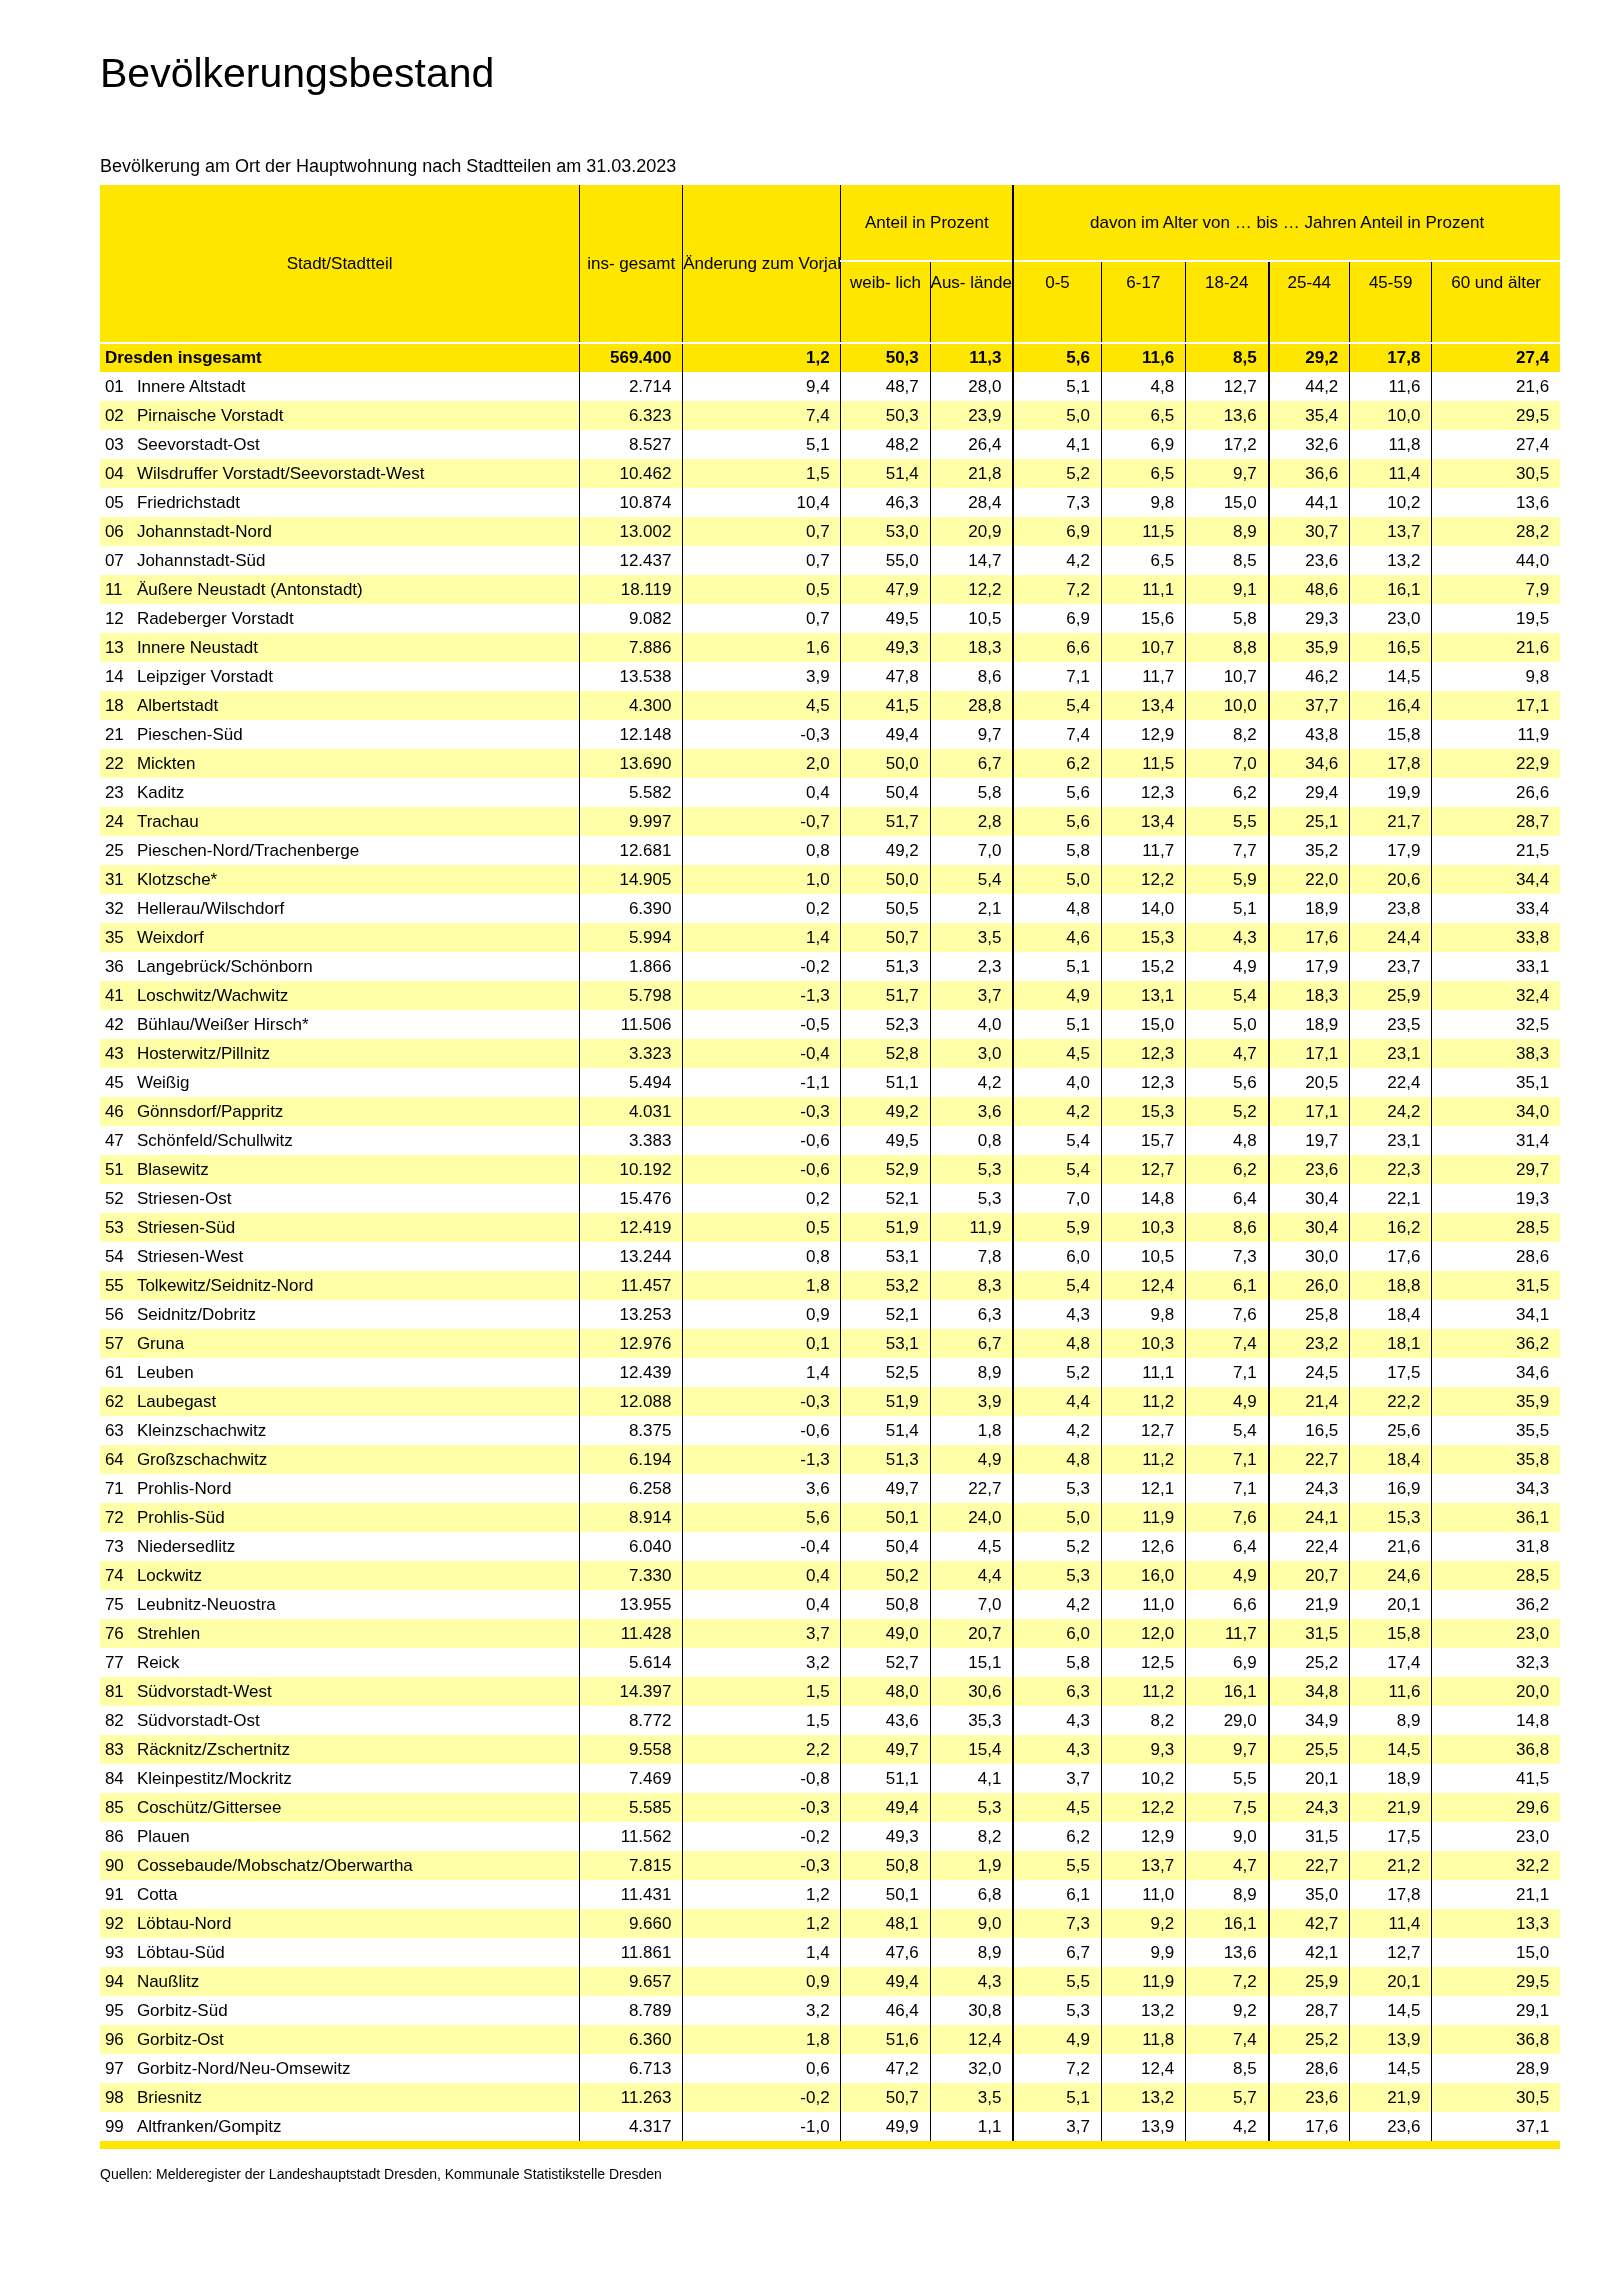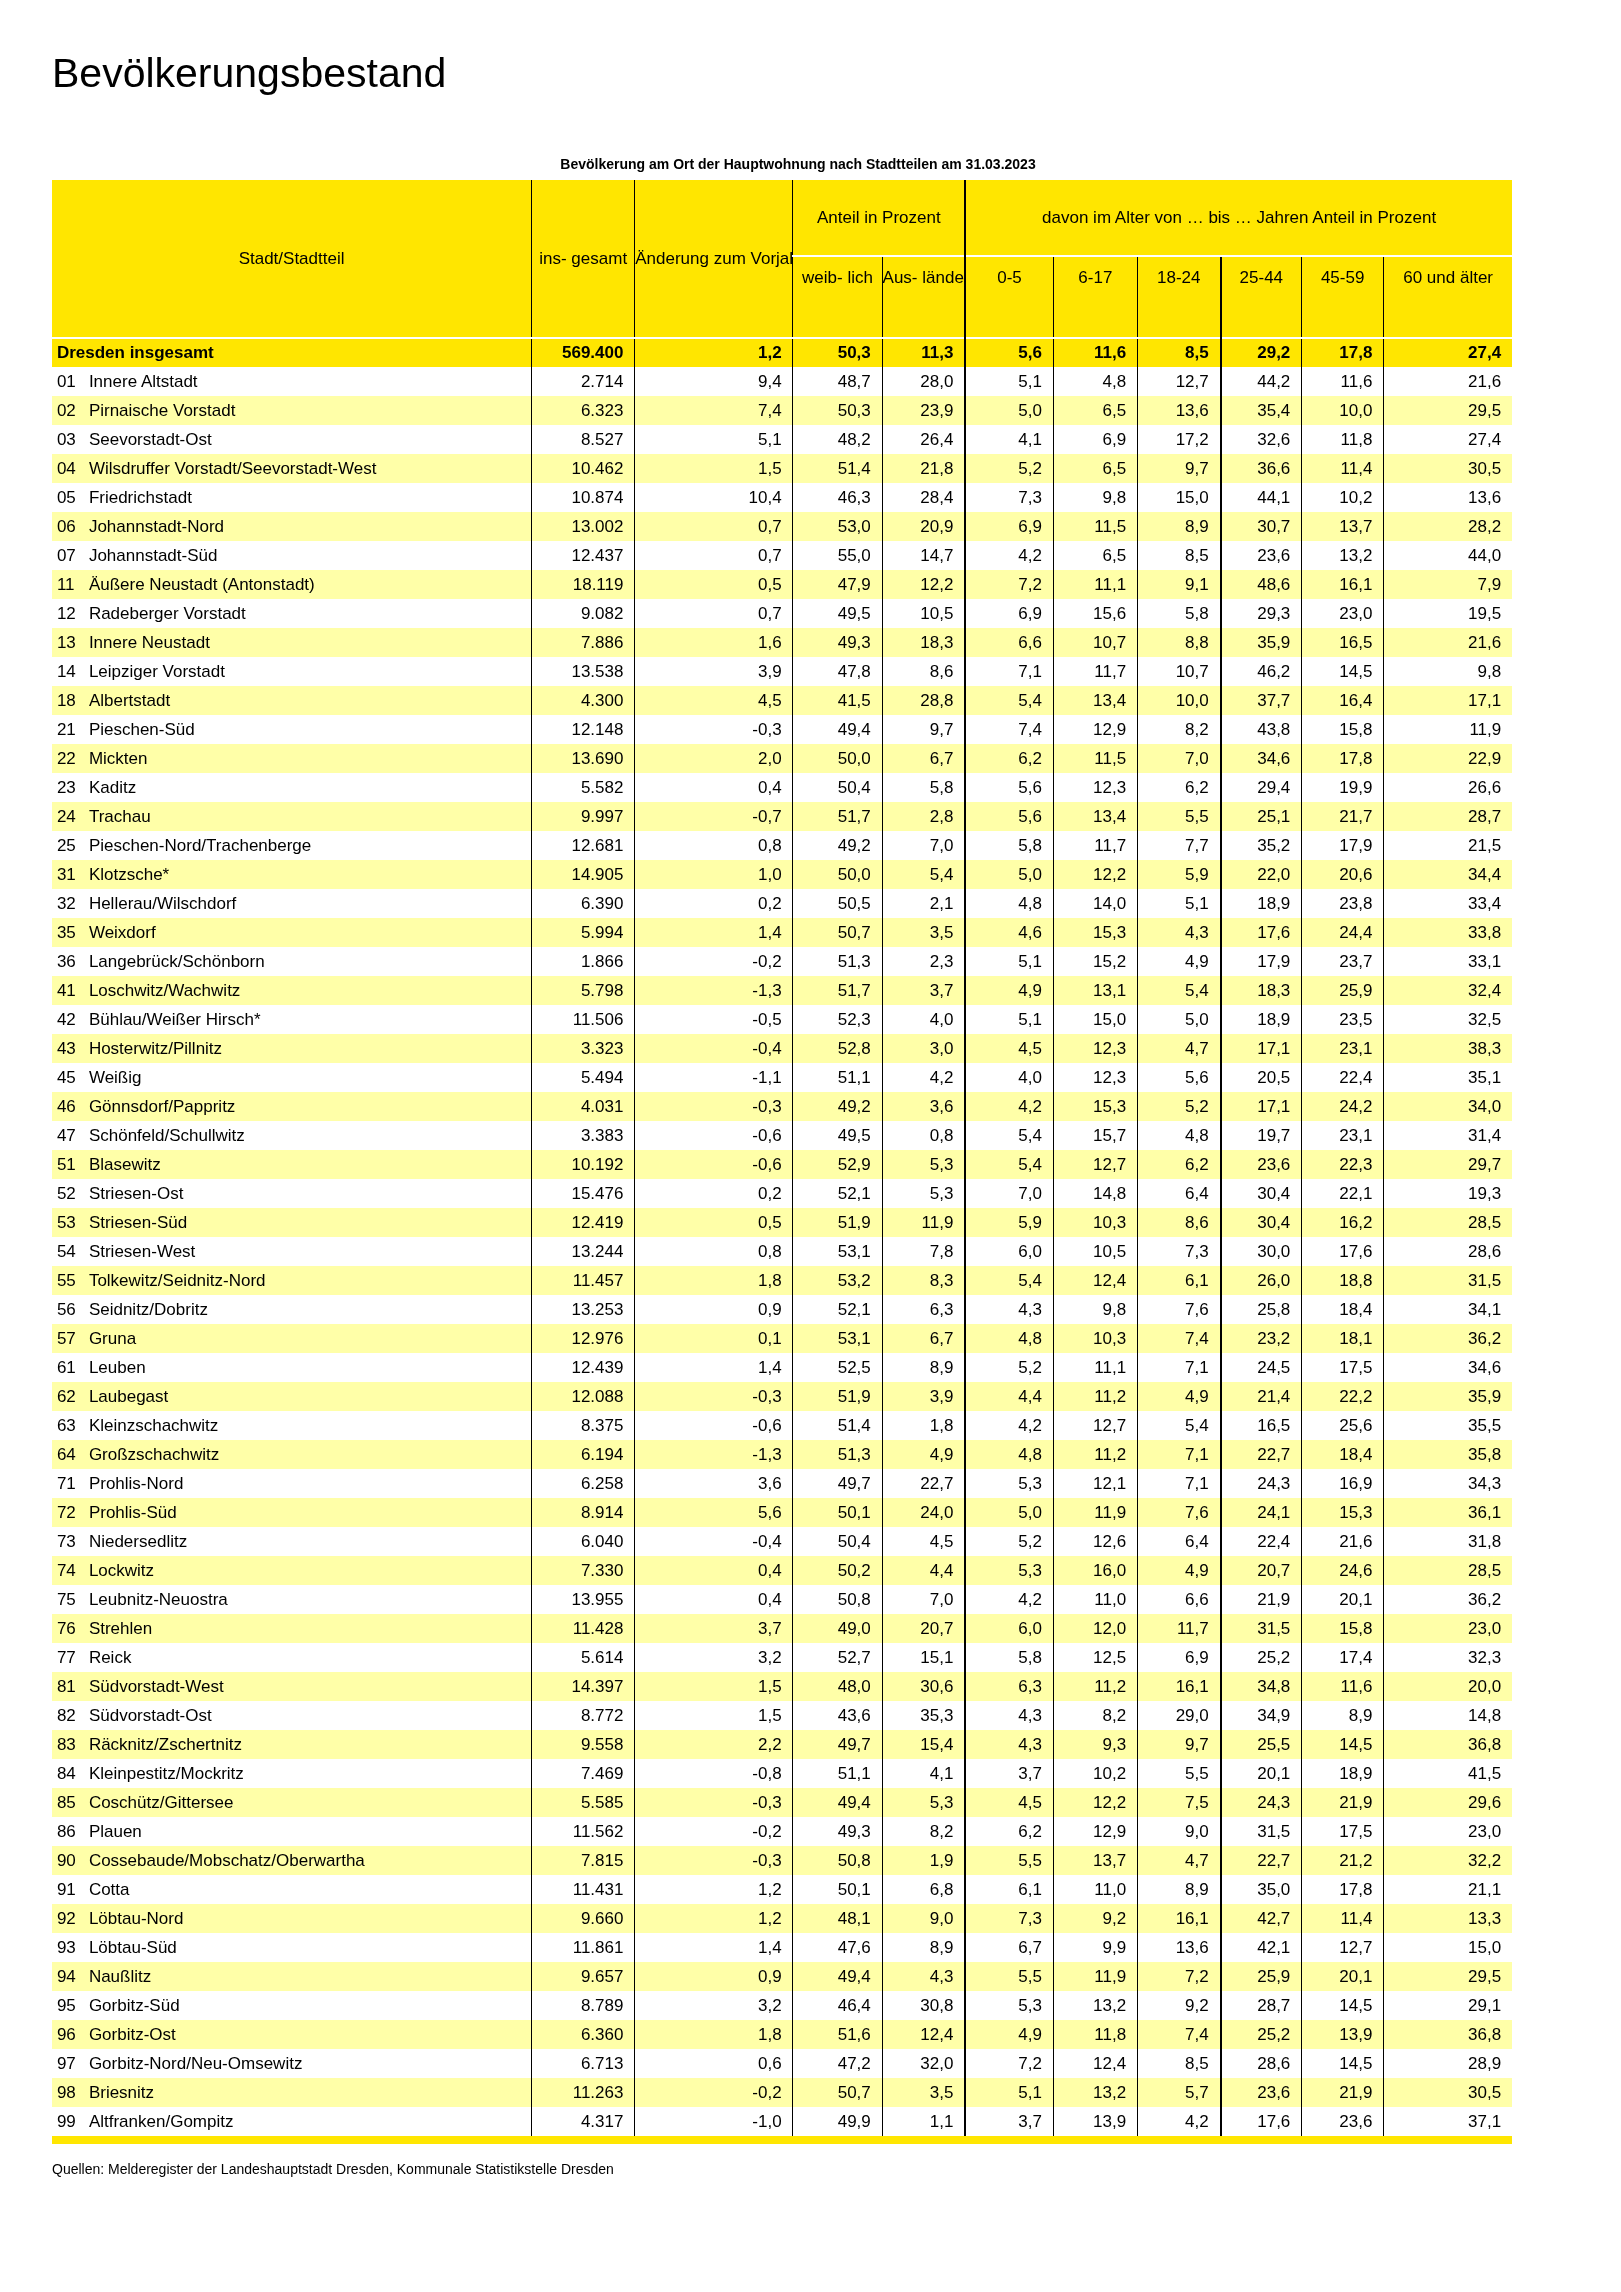--- a/index.html
+++ b/index.html
@@ -4,34 +4,33 @@
 <style>
   * { margin: 0; padding: 0; box-sizing: border-box; }
   html, body { background: #ffffff; }
   body {
     width: 1621px; height: 2293px;
     font-family: "Liberation Sans", "DejaVu Sans", sans-serif;
     color: #000;
     overflow: hidden;
     position: relative;
   }
-  .page { padding: 51px 77px 0 52px; }
+  .page { padding: 51px 77px 0 52px; margin-left: 48px; }
 
   .doc-title {
     font-size: 41px;
     font-weight: 500;
     letter-spacing: 0px;
     line-height: 1.1;
   }
   .subtitle {
     margin-top: 59px;
-    font-size: 14px;
-    font-weight: bold;
+    font-size: 18px;
+    font-weight: normal;
     line-height: 1.3;
-    text-align: center;
   }
 
   table.pop {
     margin-top: 6.9px;
     border-collapse: collapse;
     table-layout: fixed;
     width: 1460px;
     font-size: 17px;
   }
   table.pop th, table.pop td {

